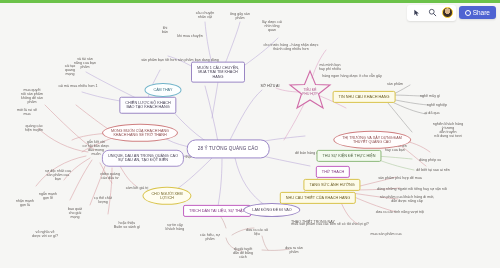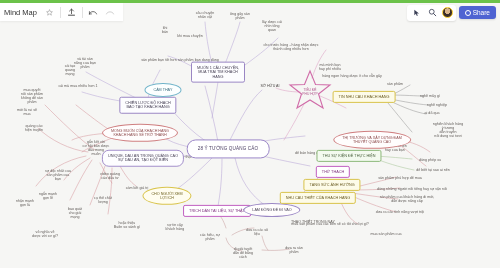--- a/index.html
+++ b/index.html
@@ -307,47 +307,20 @@
 THUYẾT QUẢNG CÁO</div>
         <div class="node box green" style="left: 349px; top: 156px;">THU SỰ KIỆN ĐỂ THỰC HIỆN</div>
         <div class="node box magenta" style="left: 333px; top: 172px;">THỬ THÁCH</div>
         <div class="node box yellowbox" style="left: 364px; top: 97px;">TIN NHU CẦU KHÁCH HÀNG</div>
       </div>
 
     <div class="node center-node" id="center-node" style="left:228px; top:149px;">28 Ý TƯỞNG QUẢNG CÁO</div>
 
   </div>
 
-  <div class="toolbar-left">
-    <div class="tb-title">Mind Map</div>
-    <div class="tb-btn">
-      <svg width="7" height="7" viewBox="0 0 12 12">
-        <polygon points="6,1 7.4,4.4 11,4.7 8.3,7 9.2,10.6 6,8.6 2.8,10.6 3.7,7 1,4.7 4.6,4.4" fill="none" stroke="#9a9a9a" stroke-width="1"></polygon>
-      </svg>
-    </div>
-    <div class="tb-sep"></div>
-    <div class="tb-btn">
-      <svg width="9" height="9" viewBox="0 0 12 12">
-        <path d="M6 1.5 L6 7.5 M3.4 4 L6 1.4 L8.6 4" fill="none" stroke="#4a4a4a" stroke-width="1.1" stroke-linecap="round"></path>
-        <path d="M2 9.6 L10 9.6" stroke="#4a4a4a" stroke-width="1.3" stroke-linecap="round"></path>
-      </svg>
-    </div>
-    <div class="tb-sep"></div>
-    <div class="tb-btn">
-      <svg width="10" height="9" viewBox="0 0 14 12">
-        <path d="M2 8 C3 3.5 11 3.5 12 8" fill="none" stroke="#4a4a4a" stroke-width="1.1" stroke-linecap="round"></path>
-        <path d="M2 8 L2 4.8 M2 8 L4.8 8" stroke="#4a4a4a" stroke-width="1.1" stroke-linecap="round"></path>
-      </svg>
-    </div>
-    <div class="tb-btn">
-      <svg width="10" height="9" viewBox="0 0 14 12">
-        <path d="M2 8 C3 4 11 4 12 8" fill="none" stroke="#c2c2c2" stroke-width="1.1" stroke-linecap="round"></path>
-      </svg>
-    </div>
-  </div>
 
   <div class="toolbar-right">
     <div class="tr-group">
       <div class="tr-btn">
         <svg width="8" height="8" viewBox="0 0 12 12">
           <path d="M2 1 L2 9.5 L4.3 7.2 L5.8 10.5 L7.2 9.8 L5.7 6.7 L9 6.6 Z" fill="#3a3f55"></path>
         </svg>
       </div>
       <div class="tr-btn">
         <svg width="9" height="9" viewBox="0 0 12 12">

